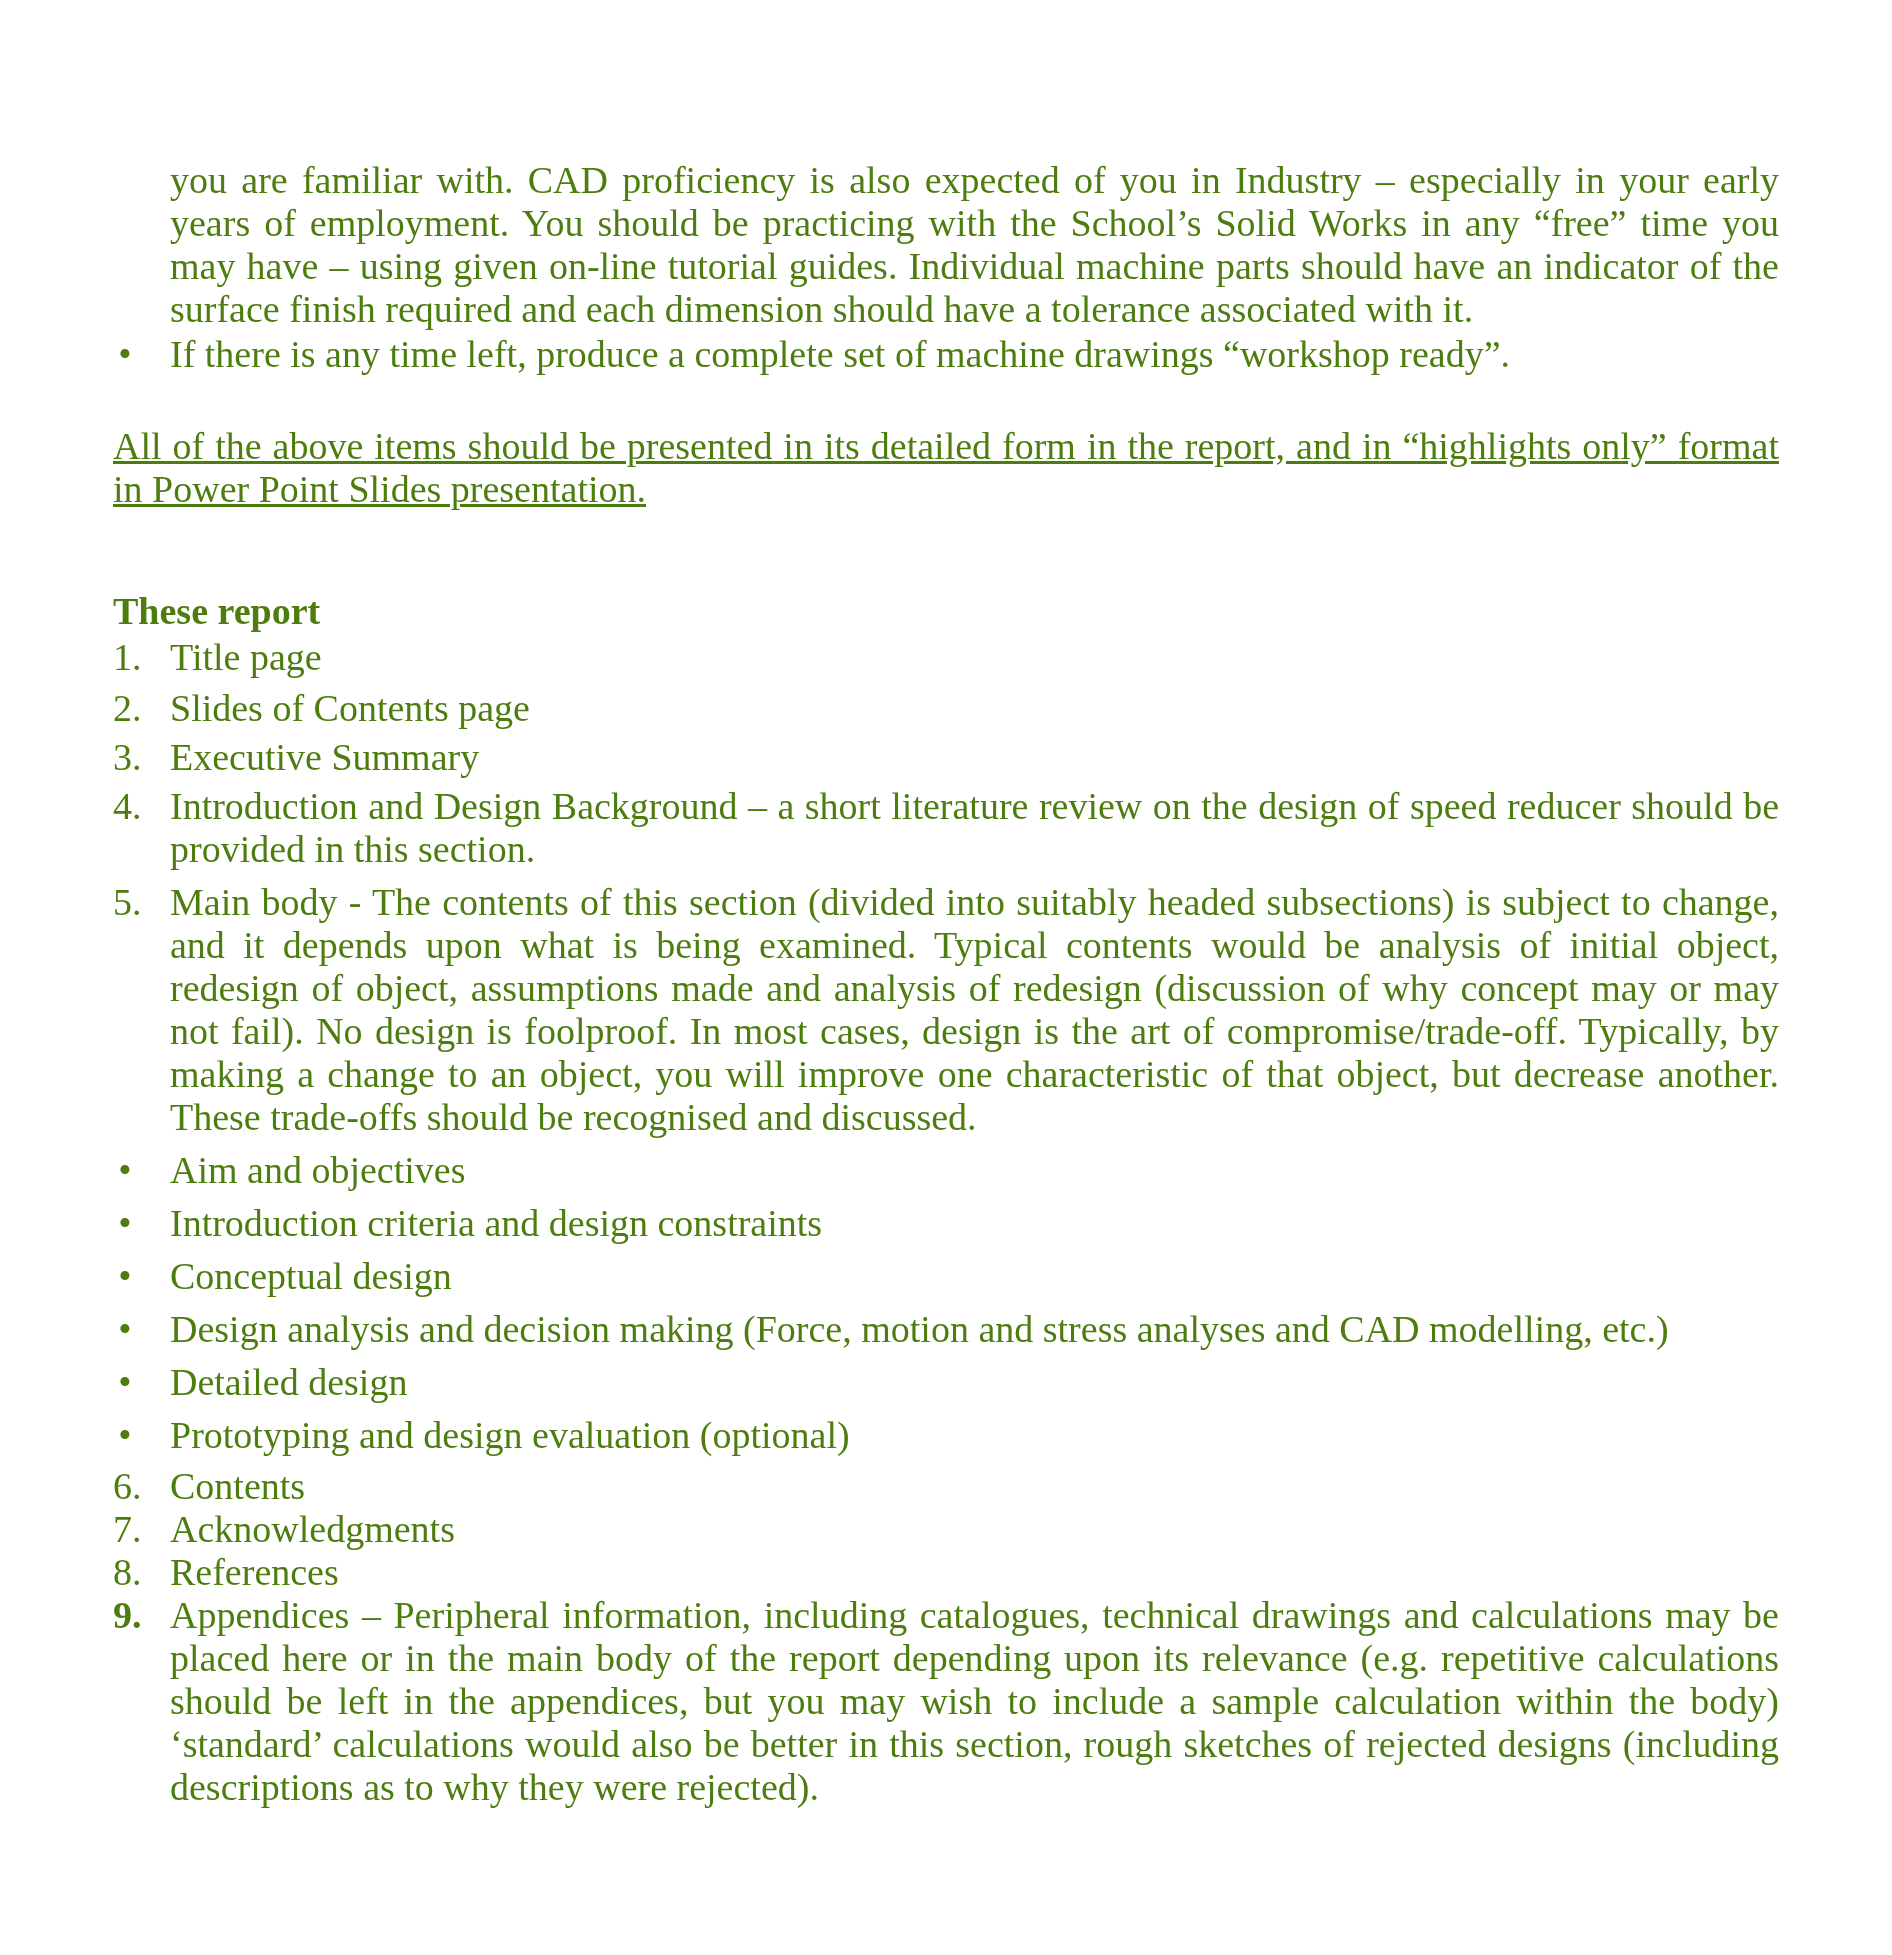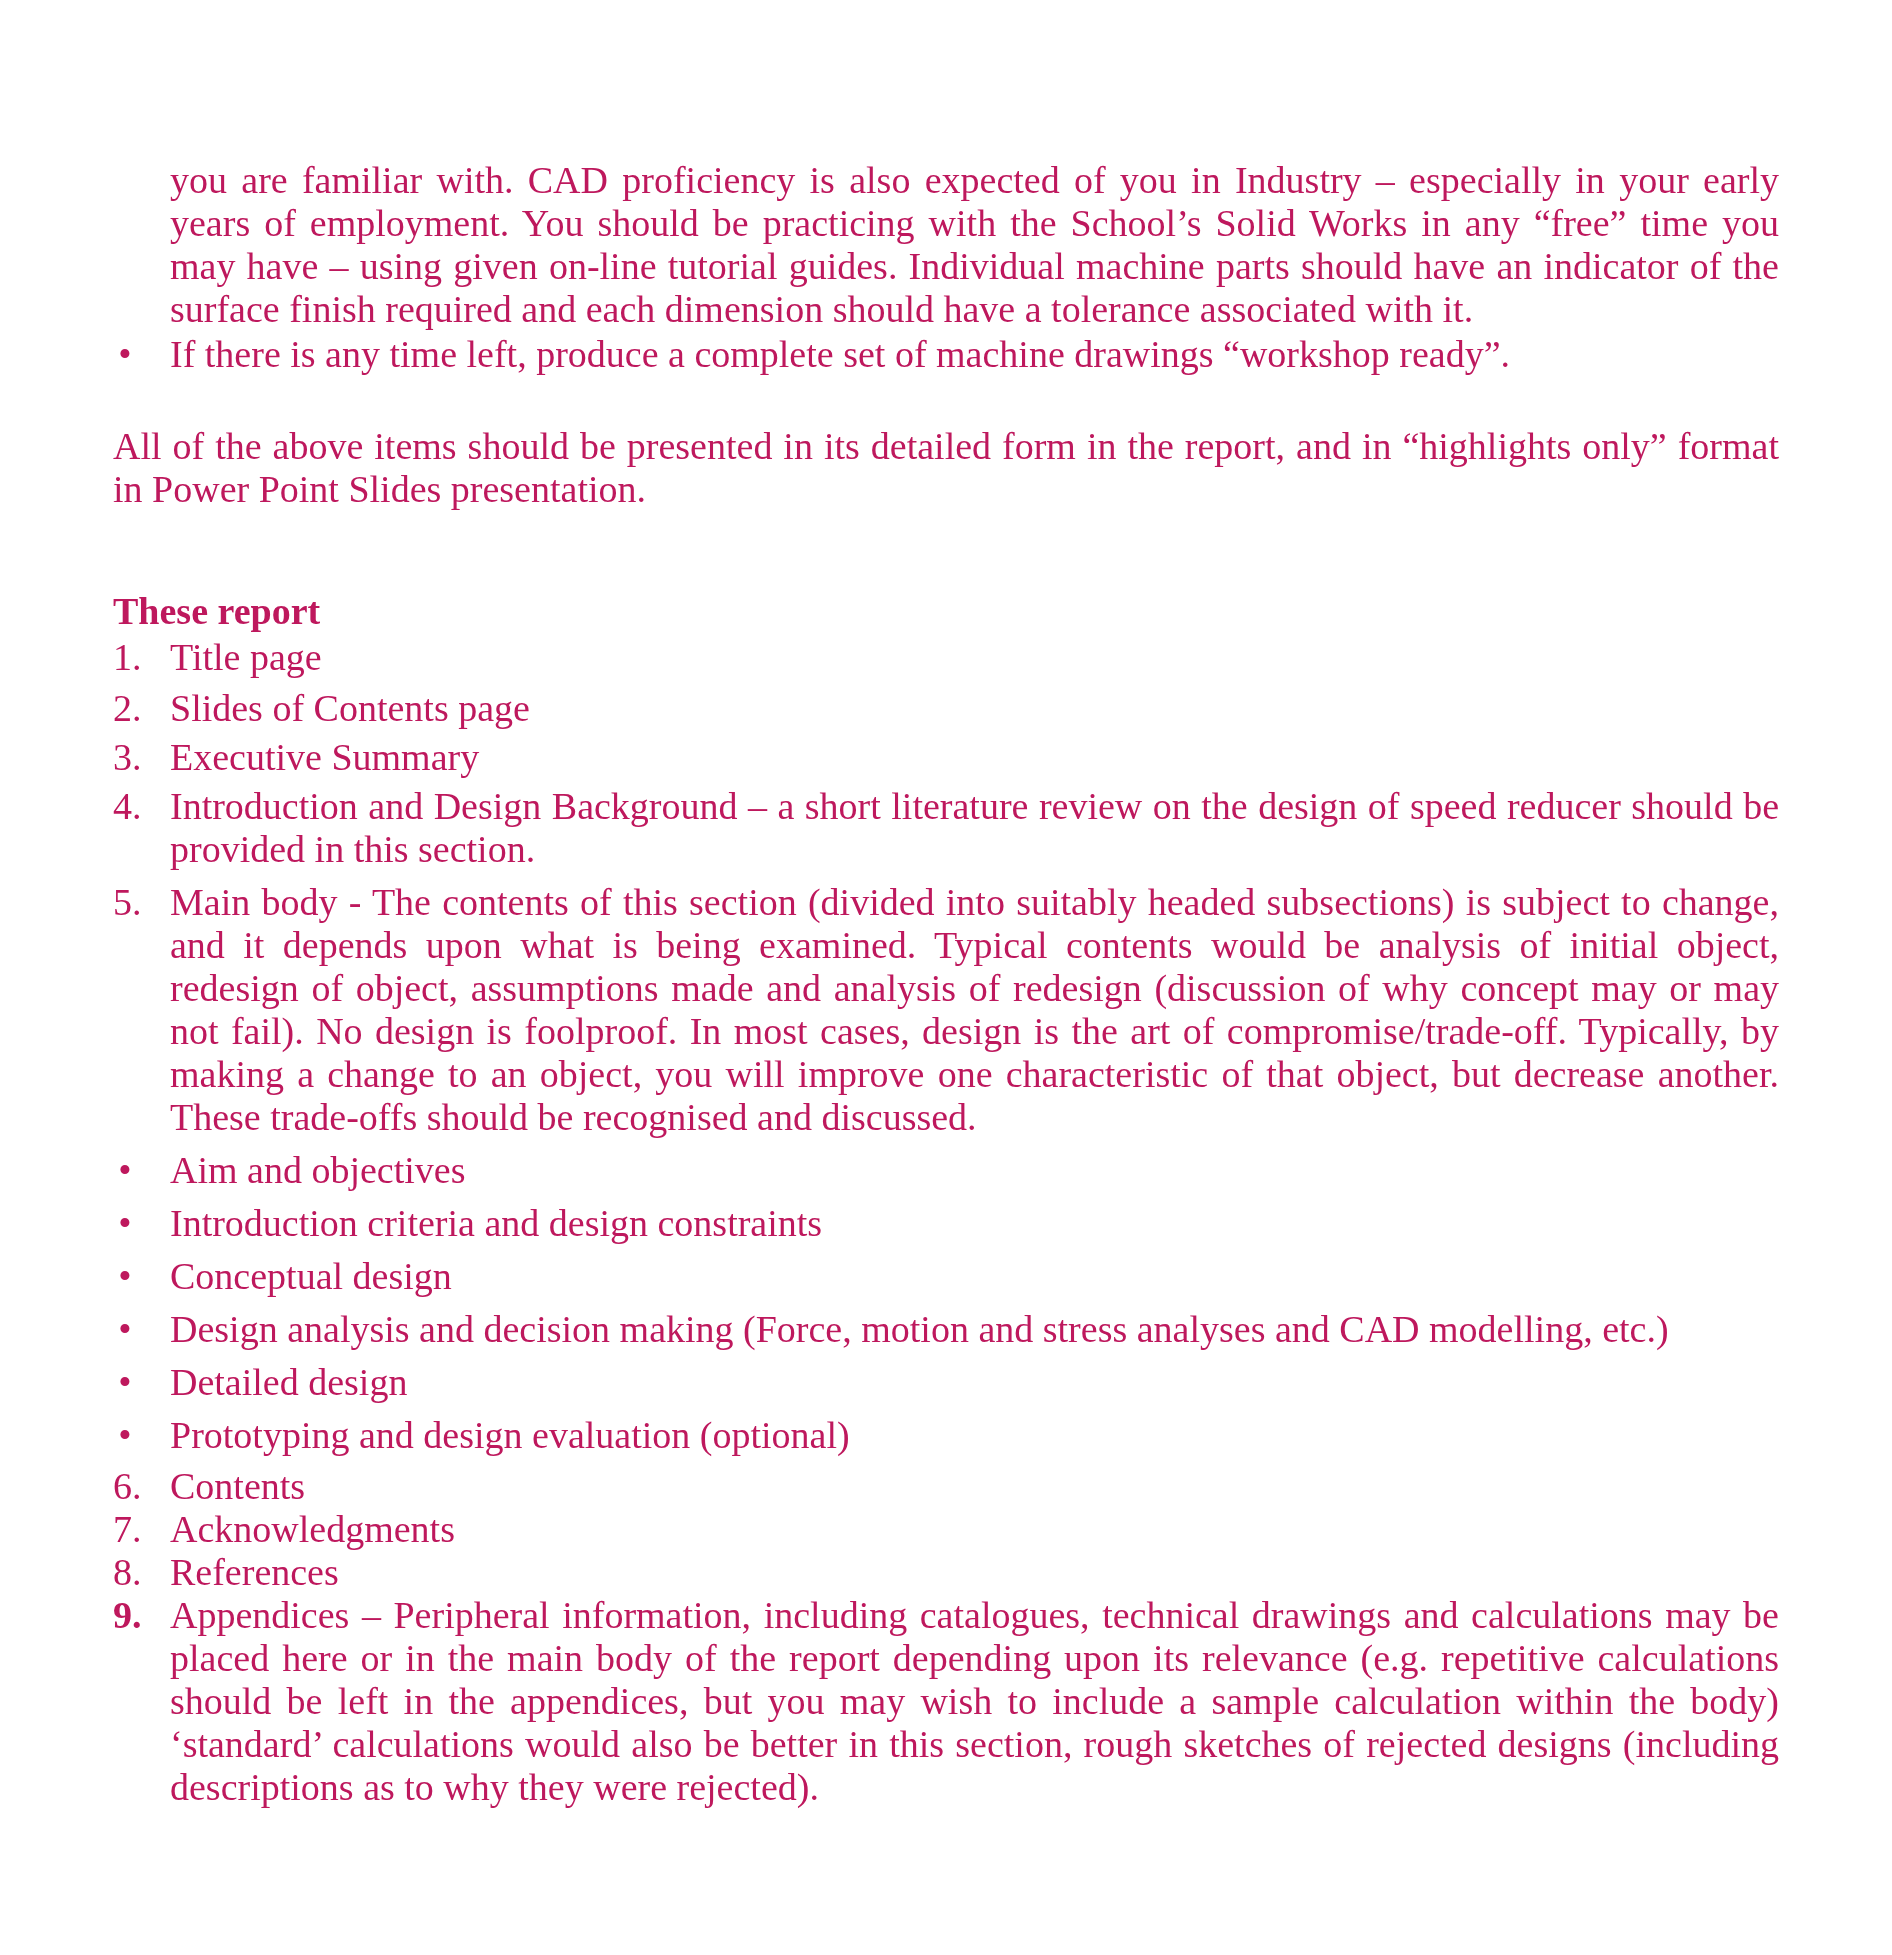--- a/index.html
+++ b/index.html
@@ -6,21 +6,21 @@
     margin: 0;
     padding: 0;
     background: #ffffff;
   }
   .page {
     position: relative;
     width: 1893px;
     height: 1955px;
     box-sizing: border-box;
     background: #ffffff;
-    color: #be185d;
+    color: #4d7c0f;
     font-family: "Liberation Serif", "DejaVu Serif", serif;
     font-size: 38px;
     line-height: 43px;
     padding: 159px 114px 0 113px;
     overflow: hidden;
   }
   p { margin: 0; }
   .justify { text-align: justify; }
   .hang-indent { margin-left: 57px; }
 
@@ -36,21 +36,21 @@
   }
   .li.bullet .marker { left: 5.3px; }
   .marker.bold { font-weight: bold; }
 
   .heading {
     font-weight: bold;
     margin-top: 79px;
   }
 
   .mt-bullet-after-para { margin-top: 1.5px; }
-  .mt-para-above { margin-top: 49px; }
+  .mt-para-above { margin-top: 49px; text-decoration: underline; }
   .mt-list-intro { margin-top: 50px; }
   .mt-item-1 { margin-top: 3.8px; }
   .mt-item-2 { margin-top: 7.6px; }
   .mt-item-3 { margin-top: 6.1px; }
   .mt-item-4 { margin-top: 6.1px; }
   .mt-item-5 { margin-top: 10px; }
   .mt-bullet { margin-top: 10px; }
   .mt-item-6 { margin-top: 8.4px; }
   .mt-item-78 { margin-top: 0; }
   .mt-item-9 { margin-top: 0; }

